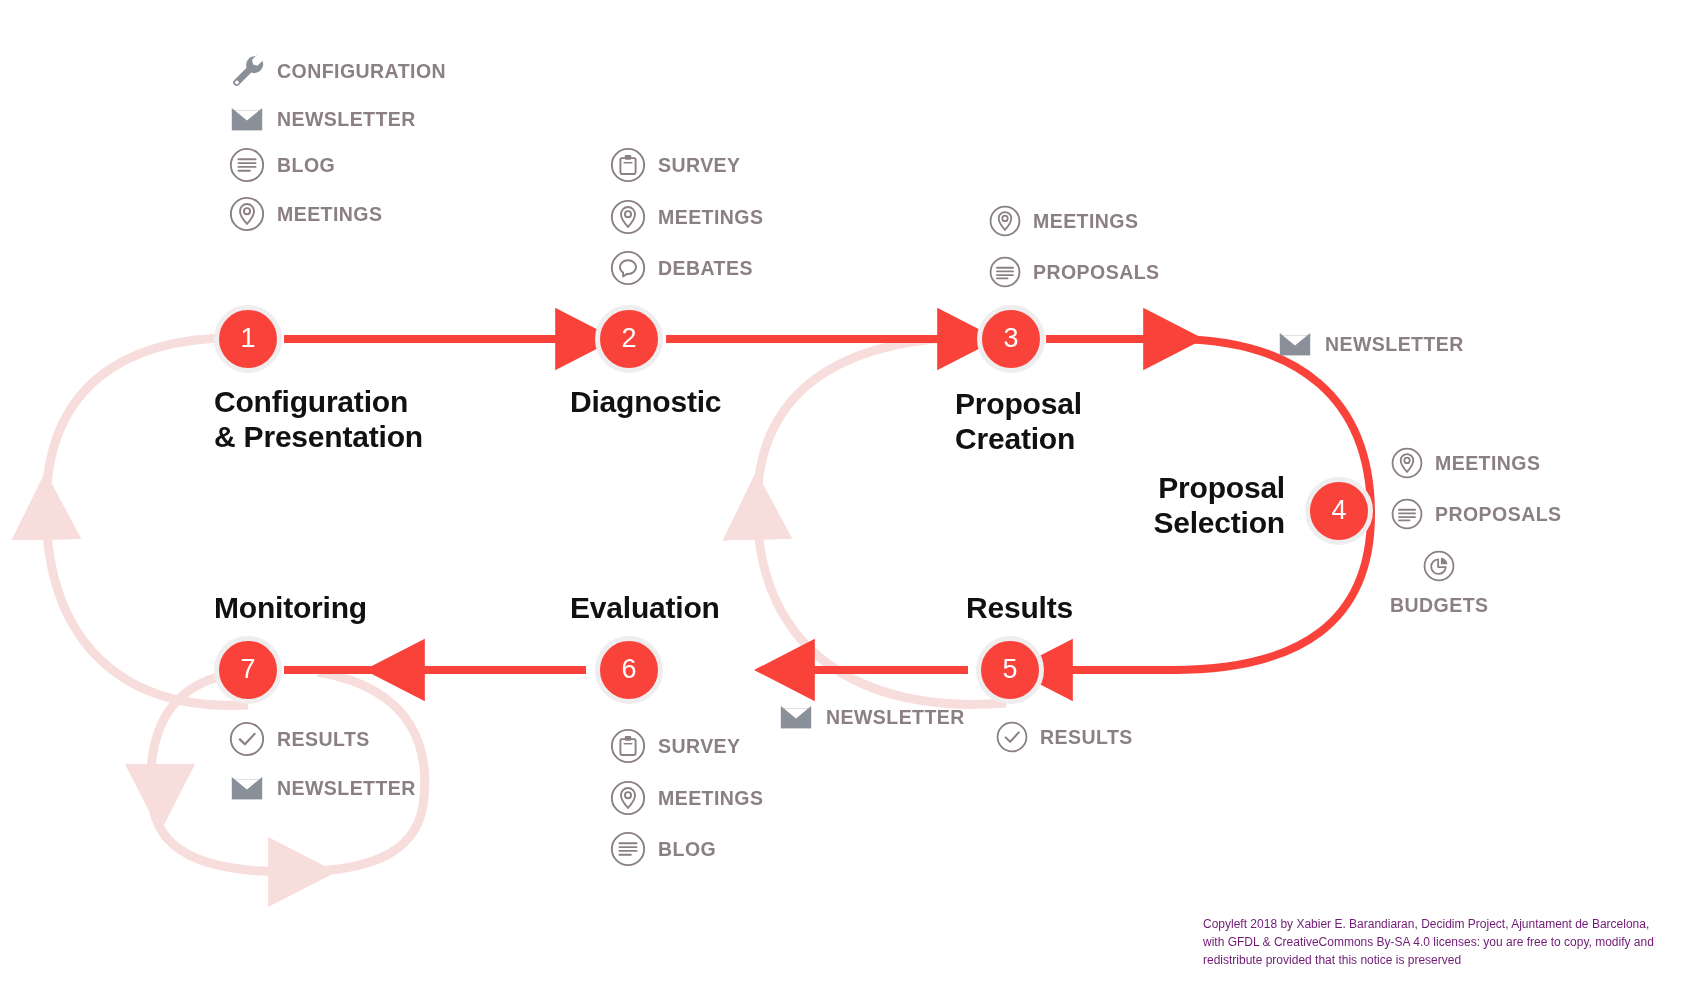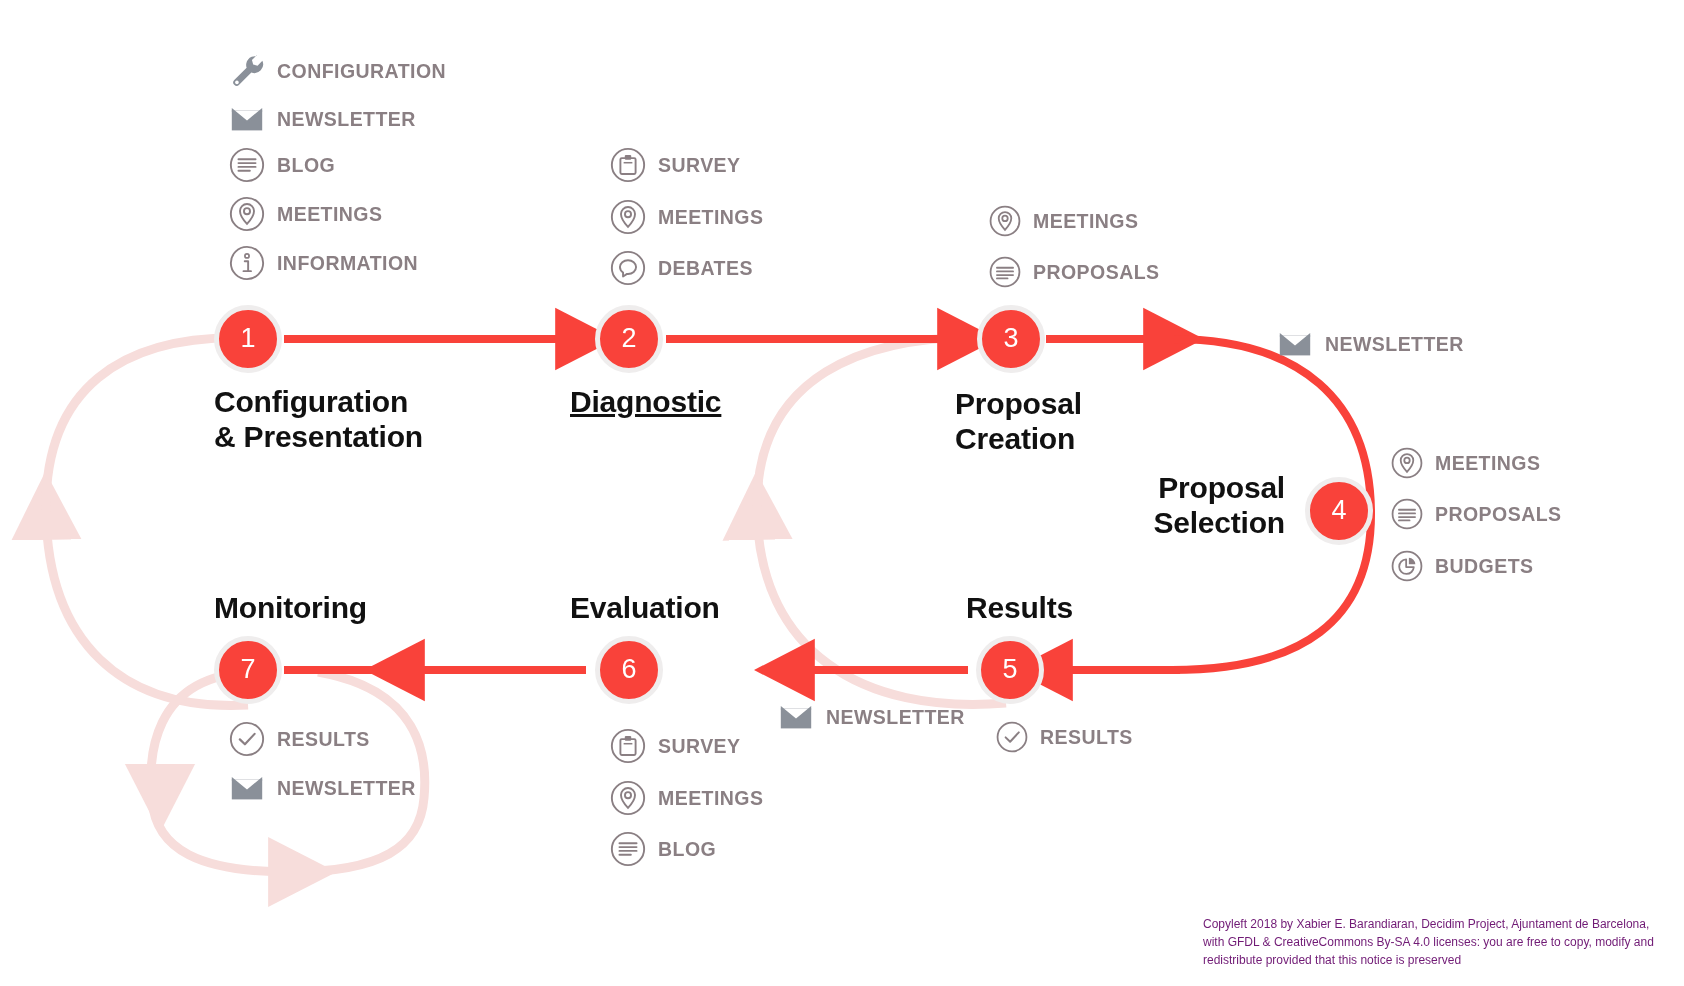--- a/index.html
+++ b/index.html
@@ -95,21 +95,21 @@
     </div>
   <div class="node" style="left:595px;top:636px;">
     <span>6</span>
     </div>
   <div class="node" style="left:214px;top:636px;">
     <span>7</span>
     </div>
 
   <div class="title" style="left:214px;top:384px;">Configuration
 &amp; Presentation</div>
-  <div class="title" style="left:570px;top:384px;text-decoration:underline;">Diagnostic</div>
+  <div class="title" style="left:570px;top:384px;">Diagnostic</div>
   <div class="title" style="left:955px;top:386px;">Proposal
 Creation</div>
   <div class="title right" style="left:1035px;top:470px;width:250px;">Proposal
 Selection</div>
   <div class="title" style="left:966px;top:590px;">Results</div>
   <div class="title" style="left:570px;top:590px;text-align:center;">Evaluation</div>
   <div class="title" style="left:214px;top:590px;">Monitoring</div>
 
   <div class="feat" style="left:228px;top:52px;">
     <svg class="ico" viewBox="0 0 40 40">
@@ -143,29 +143,20 @@
 
   <div class="feat" style="left:228px;top:195px;">
     <svg class="ico" viewBox="0 0 40 40">
       <circle cx="20" cy="20" r="17" fill="none" stroke="#8A7F83" stroke-width="2"></circle>
       <path d="M20 9.5c-4.1 0-7.4 3.3-7.4 7.4 0 5.6 7.4 13.6 7.4 13.6s7.4-8 7.4-13.6c0-4.1-3.3-7.4-7.4-7.4z" fill="none" stroke="#8A7F83" stroke-width="2"></path>
       <circle cx="20" cy="17" r="3.2" fill="none" stroke="#8A7F83" stroke-width="2"></circle>
     </svg>
     <div class="lbl">MEETINGS</div>
   </div>
 
-  <div class="feat" style="left:228px;top:244px;">
-    <svg class="ico" viewBox="0 0 40 40">
-      <circle cx="20" cy="20" r="17" fill="none" stroke="#8A7F83" stroke-width="2"></circle>
-      <circle cx="20" cy="12.5" r="2.2" fill="none" stroke="#8A7F83" stroke-width="1.8"></circle>
-      <path d="M17.6 18.2h3.6v10.2" fill="none" stroke="#8A7F83" stroke-width="2" stroke-linecap="round" stroke-linejoin="round"></path>
-      <line x1="16.3" y1="28.6" x2="24.2" y2="28.6" stroke="#8A7F83" stroke-width="2" stroke-linecap="round"></line>
-    </svg>
-    <div class="lbl">INFORMATION</div>
-  </div>
 
   <div class="feat" style="left:609px;top:146px;">
     <svg class="ico" viewBox="0 0 40 40">
       <circle cx="20" cy="20" r="17" fill="none" stroke="#8A7F83" stroke-width="2"></circle>
       <rect x="12" y="12.8" width="16" height="16.6" rx="1.4" fill="none" stroke="#8A7F83" stroke-width="2"></rect>
       <rect x="16.6" y="9.4" width="6.8" height="5.2" rx="1.2" fill="#8A7F83"></rect>
       <line x1="15.4" y1="17.6" x2="24.6" y2="17.6" stroke="#8A7F83" stroke-width="1.6"></line>
     </svg>
     <div class="lbl">SURVEY</div>
   </div>
@@ -233,21 +224,21 @@
       <g stroke="#8A7F83" stroke-width="2.1" stroke-linecap="round">
         <line x1="10.5" y1="15" x2="29.5" y2="15"></line>
           <line x1="10.5" y1="19.3" x2="29.5" y2="19.3"></line>
         <line x1="10.5" y1="23.6" x2="29.5" y2="23.6"></line>
           <line x1="10.5" y1="27.6" x2="23" y2="27.6"></line>
       </g>
     </svg>
     <div class="lbl">PROPOSALS</div>
   </div>
 
-  <div class="feat" style="left:1390px;top:549px;">
+  <div class="feat" style="left:1390px;top:549px;flex-direction:column;">
     <svg class="ico sm" viewBox="0 0 40 40">
       <circle cx="20" cy="20" r="17" fill="none" stroke="#8A7F83" stroke-width="2.1"></circle>
       <path d="M19 12.2a8.6 8.6 0 1 0 9 9h-9z" fill="none" stroke="#8A7F83" stroke-width="2.1" stroke-linejoin="round"></path>
       <path d="M22.2 10.4v7.6h7.6a7.7 7.7 0 0 0-7.6-7.6z" fill="#8A7F83"></path>
     </svg>
     <div class="lbl">BUDGETS</div>
   </div>
 
   <div class="feat" style="left:777px;top:698px;">
     <svg class="ico" viewBox="0 0 40 40">

